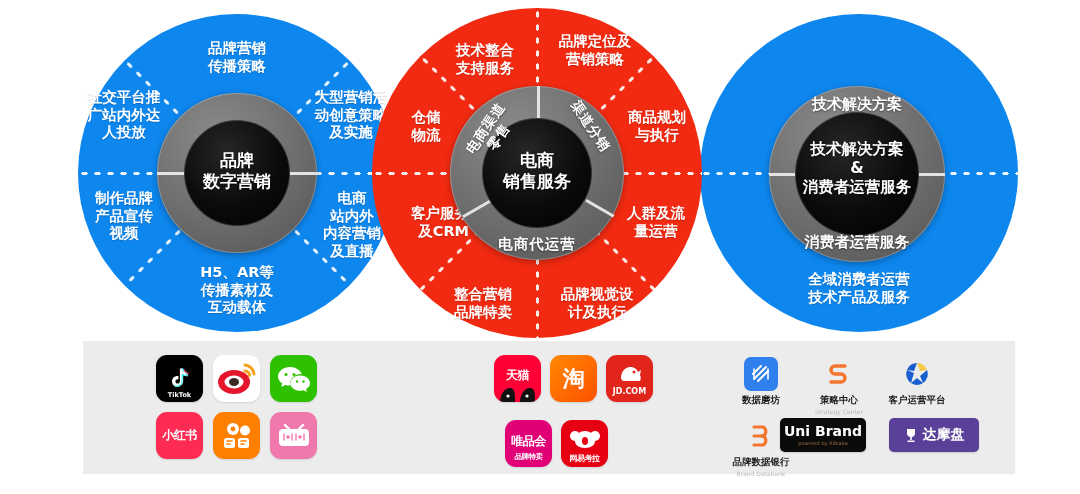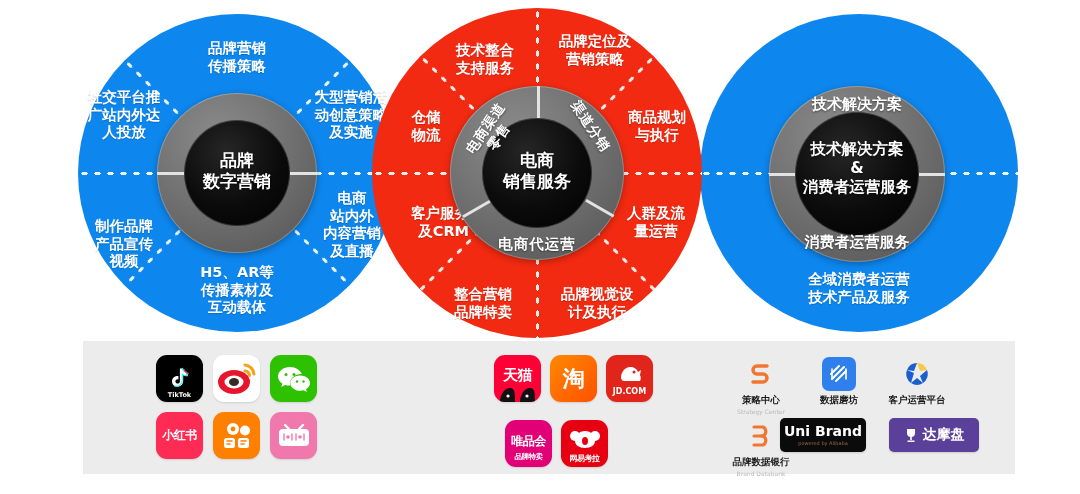--- a/index.html
+++ b/index.html
@@ -90,21 +90,21 @@
     <div class="dot-diag d-br"></div>
 
     <div class="lbl lbl-out" style="left:79px;top:26px;width:160px;">品牌营销
 传播策略</div>
     <div class="lbl lbl-out" style="left:-9px;top:75px;width:110px;">社交平台推
 广站内外达
 人投放</div>
     <div class="lbl lbl-out" style="left:218px;top:75px;width:110px;">大型营销活
 动创意策略
 及实施</div>
-    <div class="lbl lbl-out" style="left:-5px;top:204px;width:102px;">制作品牌
+    <div class="lbl lbl-out" style="left:-5px;top:176px;width:102px;">制作品牌
 产品宣传
 视频</div>
     <div class="lbl lbl-out" style="left:228px;top:176px;width:92px;">电商
 站内外
 内容营销
 及直播</div>
     <div class="lbl lbl-out" style="left:79px;top:250px;width:160px;">H5、AR等
 传播素材及
 互动载体</div>
 
@@ -232,21 +232,21 @@
           <circle cx="12" cy="14" r="1.8" fill="#f178ac"></circle>
           <circle cx="24" cy="14" r="1.8" fill="#f178ac"></circle>
           <path d="M8 11v6M16 11v6M20 11v6M28 11v6" stroke="#f178ac" stroke-width="1.4" stroke-linecap="round"></path>
         </svg>
       </div>
     </div>
 
     <div class="logo-group" style="left:395px;top:14px;width:178px;gap:9px;">
 
       <div class="logo" style="background:#ff0036;margin-left:16px;">
-        <span class="t" style="font-size:15px;width:44px;margin-top:-6px;">天猫</span>
+        <span class="t" style="font-size:12px;width:44px;margin-top:-6px;">天猫</span>
         <svg width="47" height="20" viewBox="0 0 47 20" style="position:absolute;bottom:0;left:0;">
           <path d="M6 20c0-8 5-14 10-14s5 6 5 14z" fill="#111"></path>
           <path d="M26 20c0-8 5-14 10-14s5 6 5 14z" fill="#111"></path>
           <circle cx="14" cy="14" r="1.6" fill="#fff"></circle>
           <circle cx="33" cy="14" r="1.6" fill="#fff"></circle>
         </svg>
       </div>
 
       <div class="logo" style="background:linear-gradient(135deg,#ff8a00,#ff5000);">
         <span class="t" style="font-size:22px;">淘</span>
@@ -270,40 +270,40 @@
           <circle cx="6" cy="8" r="5" fill="#fff"></circle>
           <circle cx="26" cy="8" r="5" fill="#fff"></circle>
           <path d="M16 3c6 0 10 5 10 10 0 4-4 7-10 7S6 17 6 13c0-5 4-10 10-10z" fill="#fff"></path>
           <ellipse cx="16" cy="13" rx="3" ry="4" fill="#e60012"></ellipse>
         </svg>
         <span class="t" style="position:absolute;bottom:4px;font-size:8px;">网易考拉</span>
       </div>
     </div>
 
     <div class="logo-group" style="left:641px;top:16px;width:300px;gap:4px;">
-
-      <div class="iconlogo">
-        <div class="gl">
-          <svg width="24" height="26" viewBox="0 0 24 26">
-            <path d="M18 5H8a4 4 0 0 0 0 8h6a4 4 0 0 1 0 8H4" stroke="#f2762e" stroke-width="3.4" fill="none" stroke-linecap="round"></path>
-          </svg>
-        </div>
-        <div class="nm">策略中心</div>
-        <div class="sub">Strategy Center</div>
-      </div>
 
       <div class="iconlogo">
         <div class="gl" style="background:#2f80ed;">
           <svg width="22" height="22" viewBox="0 0 22 22">
             <path d="M4 16L16 4M8 18L18 8M3 11L11 3" stroke="#fff" stroke-width="2" stroke-linecap="round"></path>
             <path d="M4 6v10M18 6v10" stroke="#fff" stroke-width="1.6" stroke-linecap="round"></path>
           </svg>
         </div>
         <div class="nm">数据磨坊</div>
         <div class="sub"></div>
+      </div>
+
+      <div class="iconlogo">
+        <div class="gl">
+          <svg width="24" height="26" viewBox="0 0 24 26">
+            <path d="M18 5H8a4 4 0 0 0 0 8h6a4 4 0 0 1 0 8H4" stroke="#f2762e" stroke-width="3.4" fill="none" stroke-linecap="round"></path>
+          </svg>
+        </div>
+        <div class="nm">策略中心</div>
+        <div class="sub">Strategy Center</div>
       </div>
 
       <div class="iconlogo">
         <div class="gl">
           <svg width="26" height="26" viewBox="0 0 26 26">
             <path d="M13 2a11 11 0 0 1 10 7l-7 1z" fill="#f7c948"></path>
             <path d="M23 9a11 11 0 0 1-4 13l-3-7z" fill="#1a5fd0"></path>
             <path d="M19 22a11 11 0 0 1-12 0l6-5z" fill="#1a5fd0"></path>
             <path d="M7 22A11 11 0 0 1 3 9l7 3z" fill="#1a5fd0"></path>
             <path d="M3 9a11 11 0 0 1 10-7l-3 8z" fill="#1a5fd0"></path>

